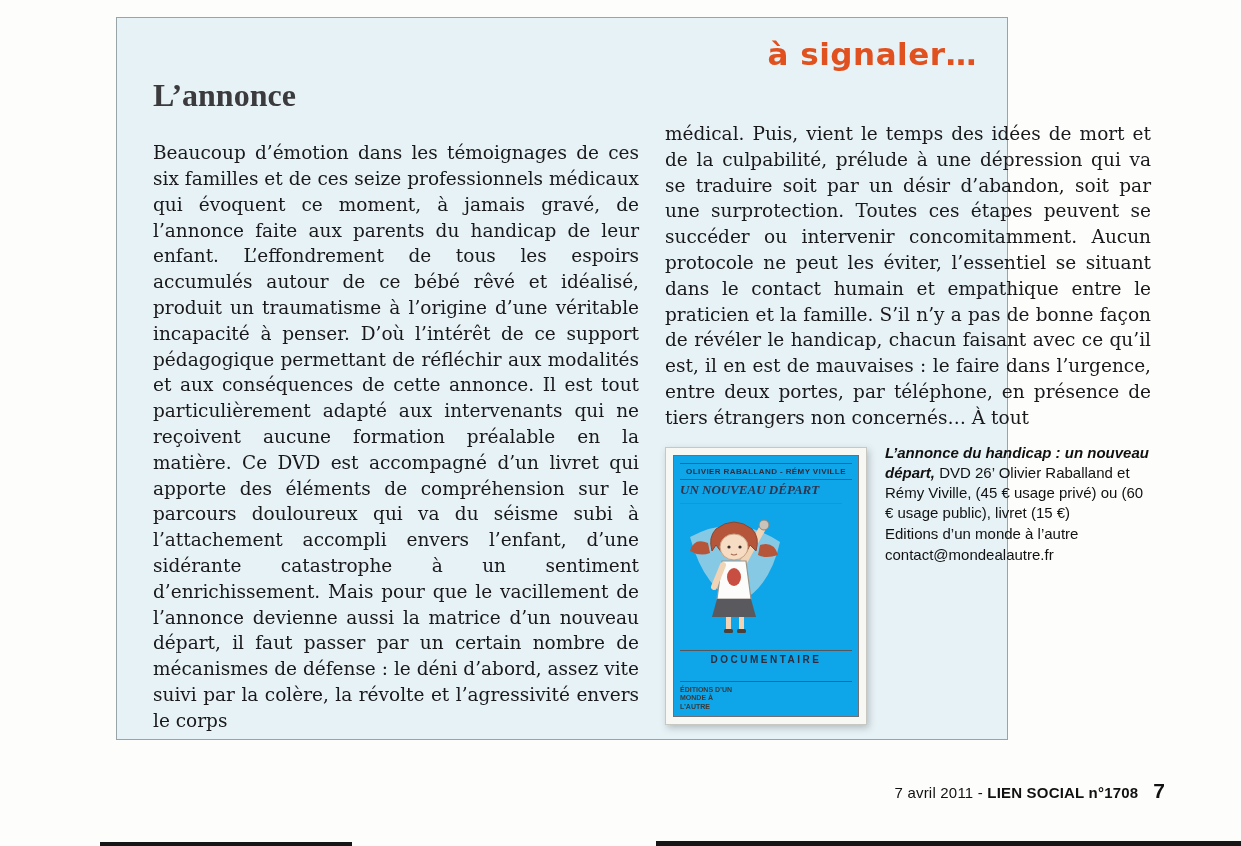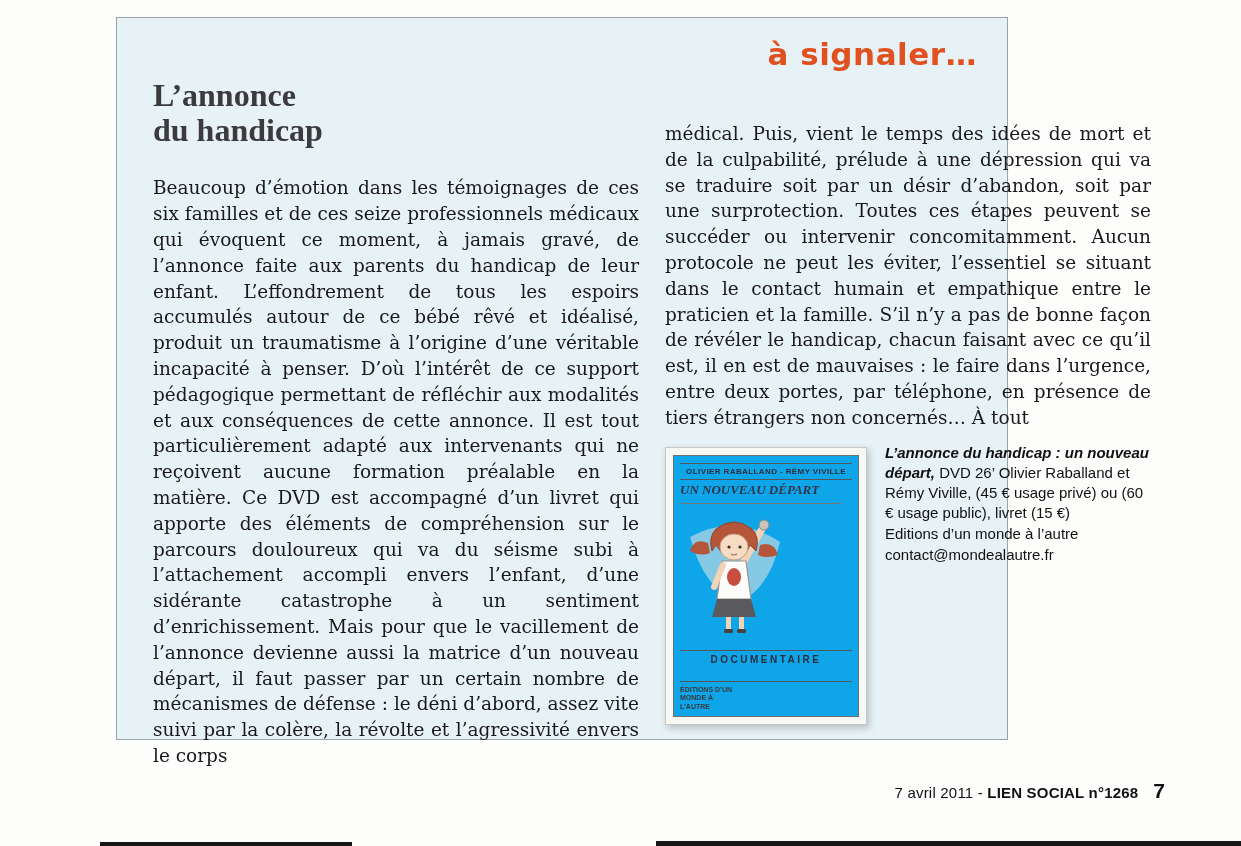--- a/index.html
+++ b/index.html
@@ -98,21 +98,20 @@
 </head>
 <body>
 
 <div class="page">
 
   <div class="signaler">à signaler…</div>
 
   <div class="left-col">
     <div class="title">
       <div>L’annonce</div>
-      <div>du handicap</div>
     </div>
     <p class="body-text">Beaucoup d’émotion dans les témoignages de ces six familles et de ces seize professionnels médicaux qui évoquent ce moment, à jamais gravé, de l’annonce faite aux parents du handicap de leur enfant. L’effondrement de tous les espoirs accumulés autour de ce bébé rêvé et idéalisé, produit un traumatisme à l’origine d’une véritable incapacité à penser. D’où l’intérêt de ce support pédagogique permettant de réfléchir aux modalités et aux conséquences de cette annonce. Il est tout particulièrement adapté aux intervenants qui ne reçoivent aucune formation préalable en la matière. Ce DVD est accompagné d’un livret qui apporte des éléments de compréhension sur le parcours douloureux qui va du séisme subi à l’attachement accompli envers l’enfant, d’une sidérante catastrophe à un sentiment d’enrichissement. Mais pour que le vacillement de l’annonce devienne aussi la matrice d’un nouveau départ, il faut passer par un certain nombre de mécanismes de défense : le déni d’abord, assez vite suivi par la colère, la révolte et l’agressivité envers le corps</p>
   </div>
 
   <div class="right-col">
     <p class="body-text">médical. Puis, vient le temps des idées de mort et de la culpabilité, prélude à une dépression qui va se traduire soit par un désir d’abandon, soit par une surprotection. Toutes ces étapes peuvent se succéder ou intervenir concomitamment. Aucun protocole ne peut les éviter, l’essentiel se situant dans le contact humain et empathique entre le praticien et la famille. S’il n’y a pas de bonne façon de révéler le handicap, chacun faisant avec ce qu’il est, il en est de mauvaises : le faire dans l’urgence, entre deux portes, par téléphone, en présence de tiers étrangers non concernés… À tout</p>
 
     <div class="right-bottom">
 
       <div class="dvd-photo">
@@ -160,18 +159,18 @@
         <div class="cap-line">Editions d’un monde à l’autre</div>
         <div class="cap-line">contact@mondealautre.fr</div>
       </div>
 
     </div>
   </div>
 
 </div>
 
 <div class="footer">
-  <div class="footer-text"><span>7 avril 2011 - </span><span class="journal">LIEN SOCIAL n°1268</span></div>
+  <div class="footer-text"><span>7 avril 2011 - </span><span class="journal">LIEN SOCIAL n°1708</span></div>
   <div class="footer-page">7</div>
 </div>
 
 <div class="scan-bar b1"></div>
 <div class="scan-bar b2"></div>
 
 </body></html>

